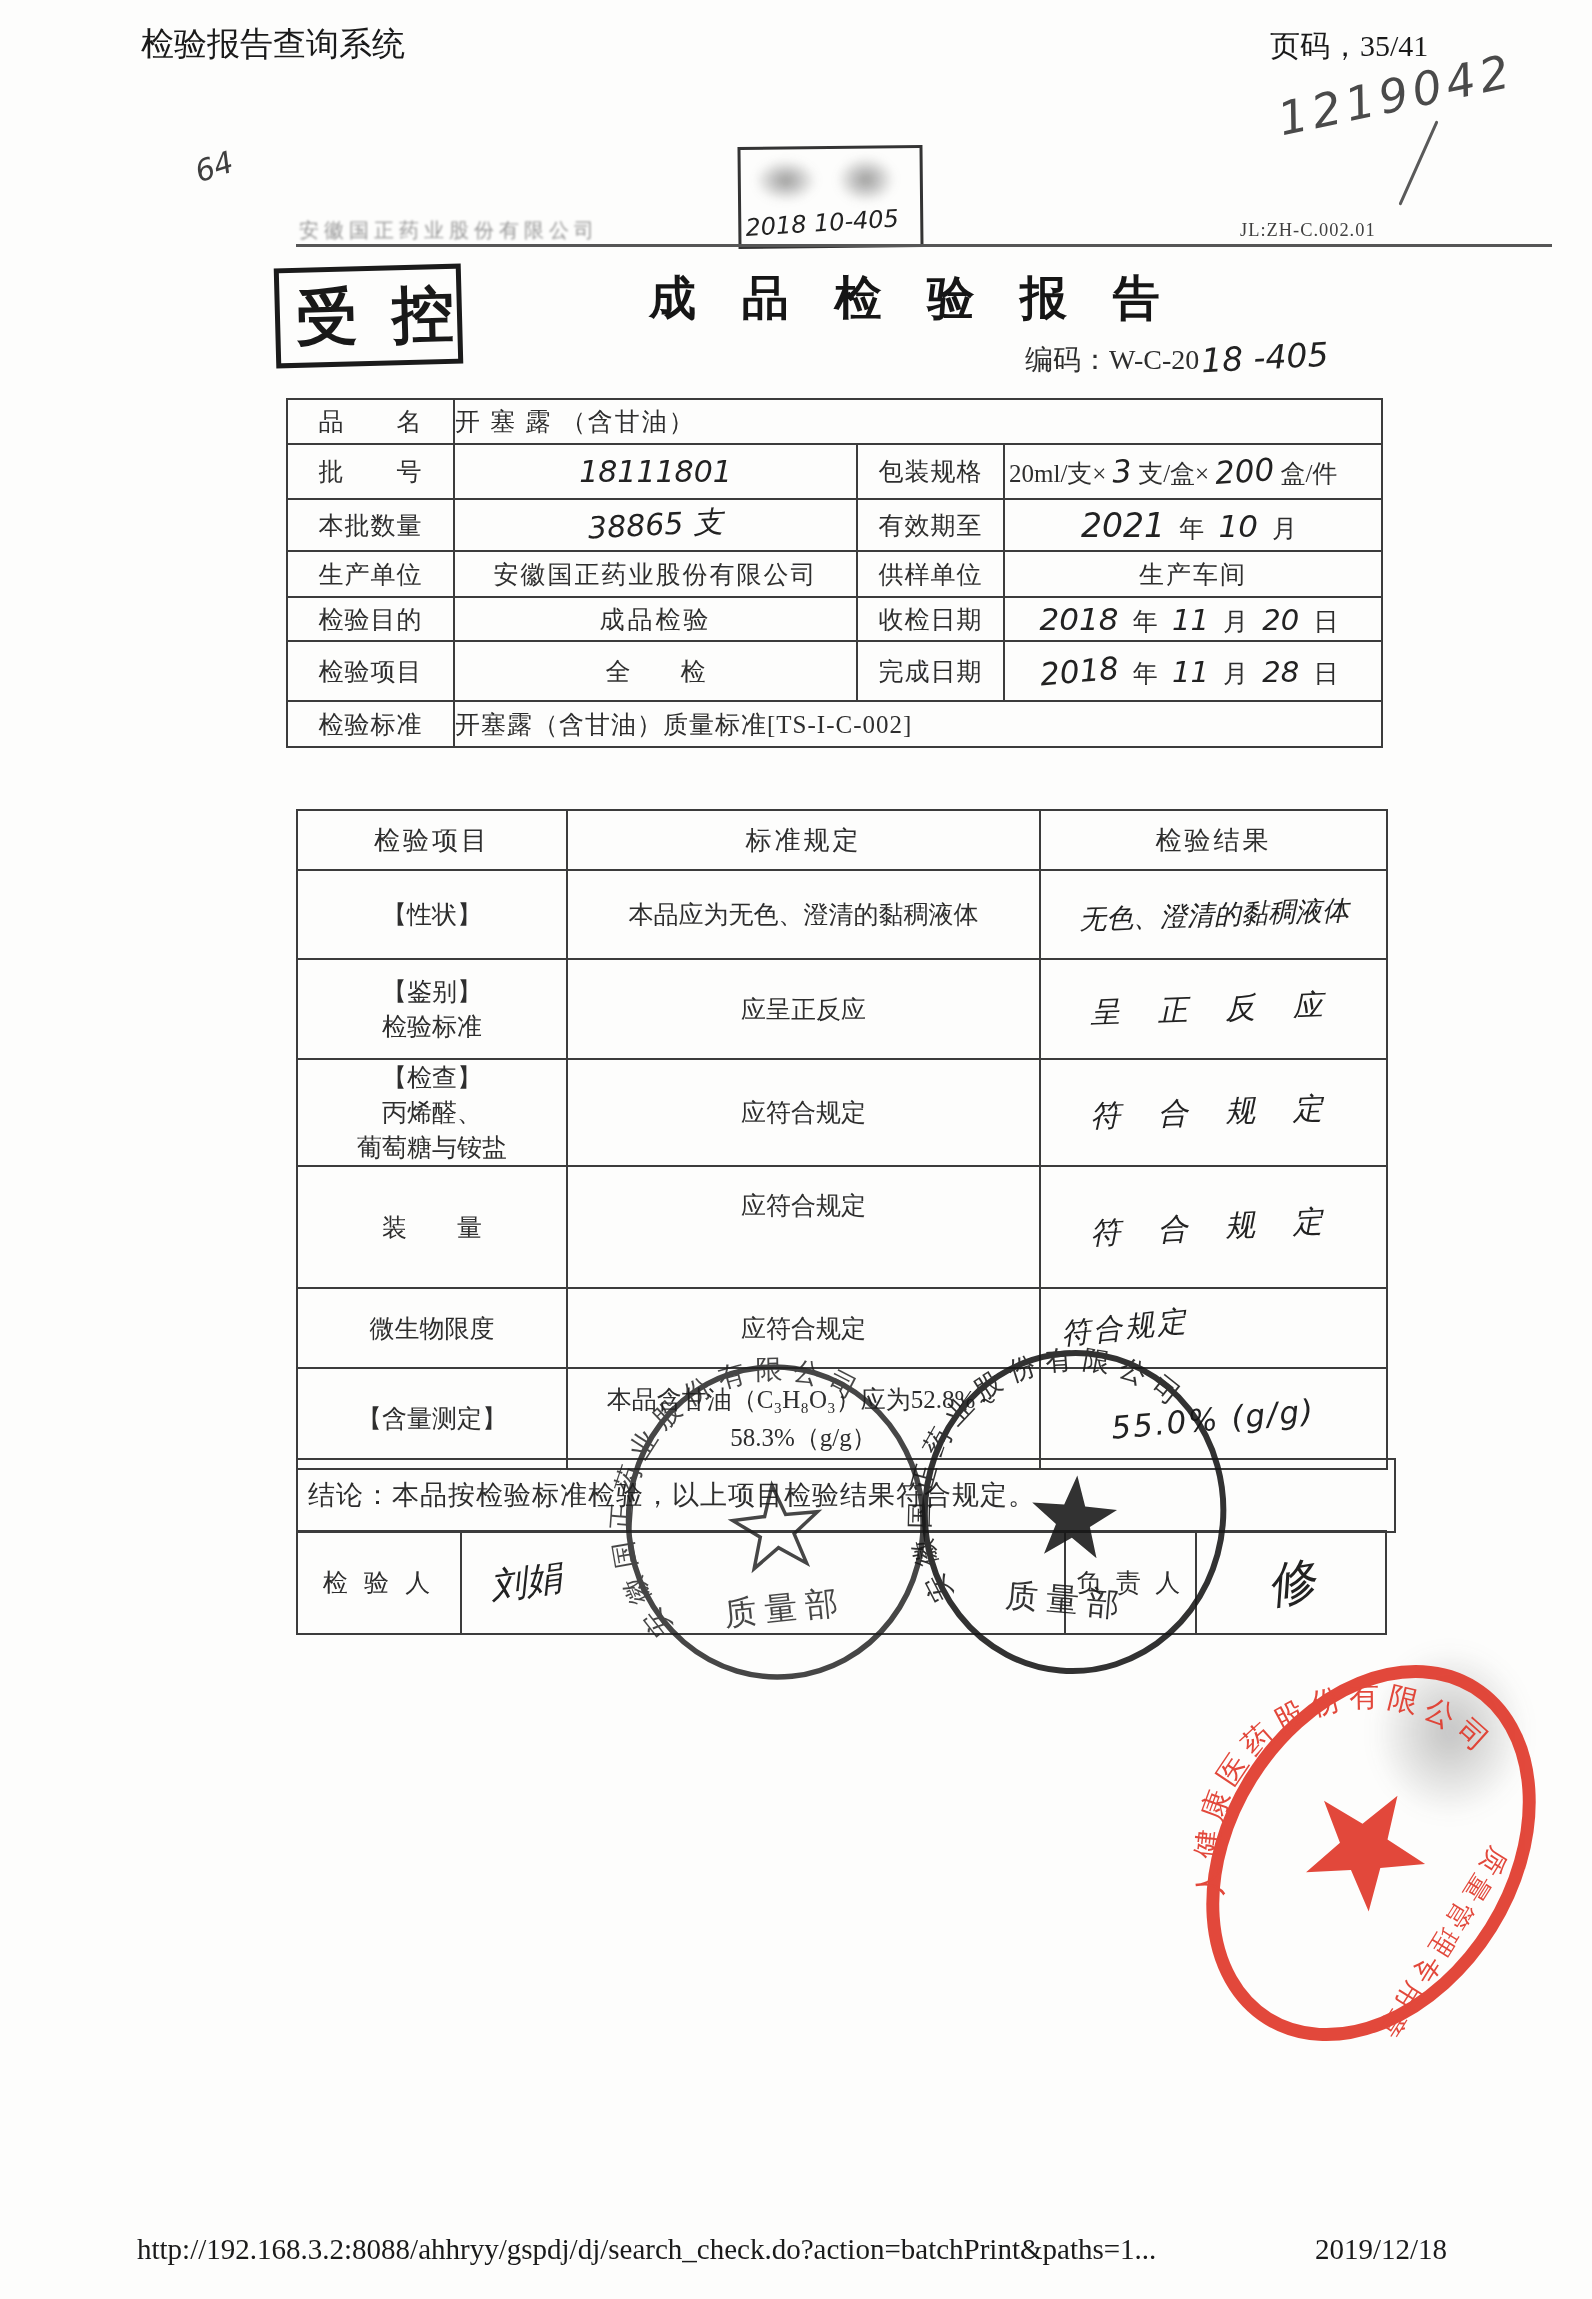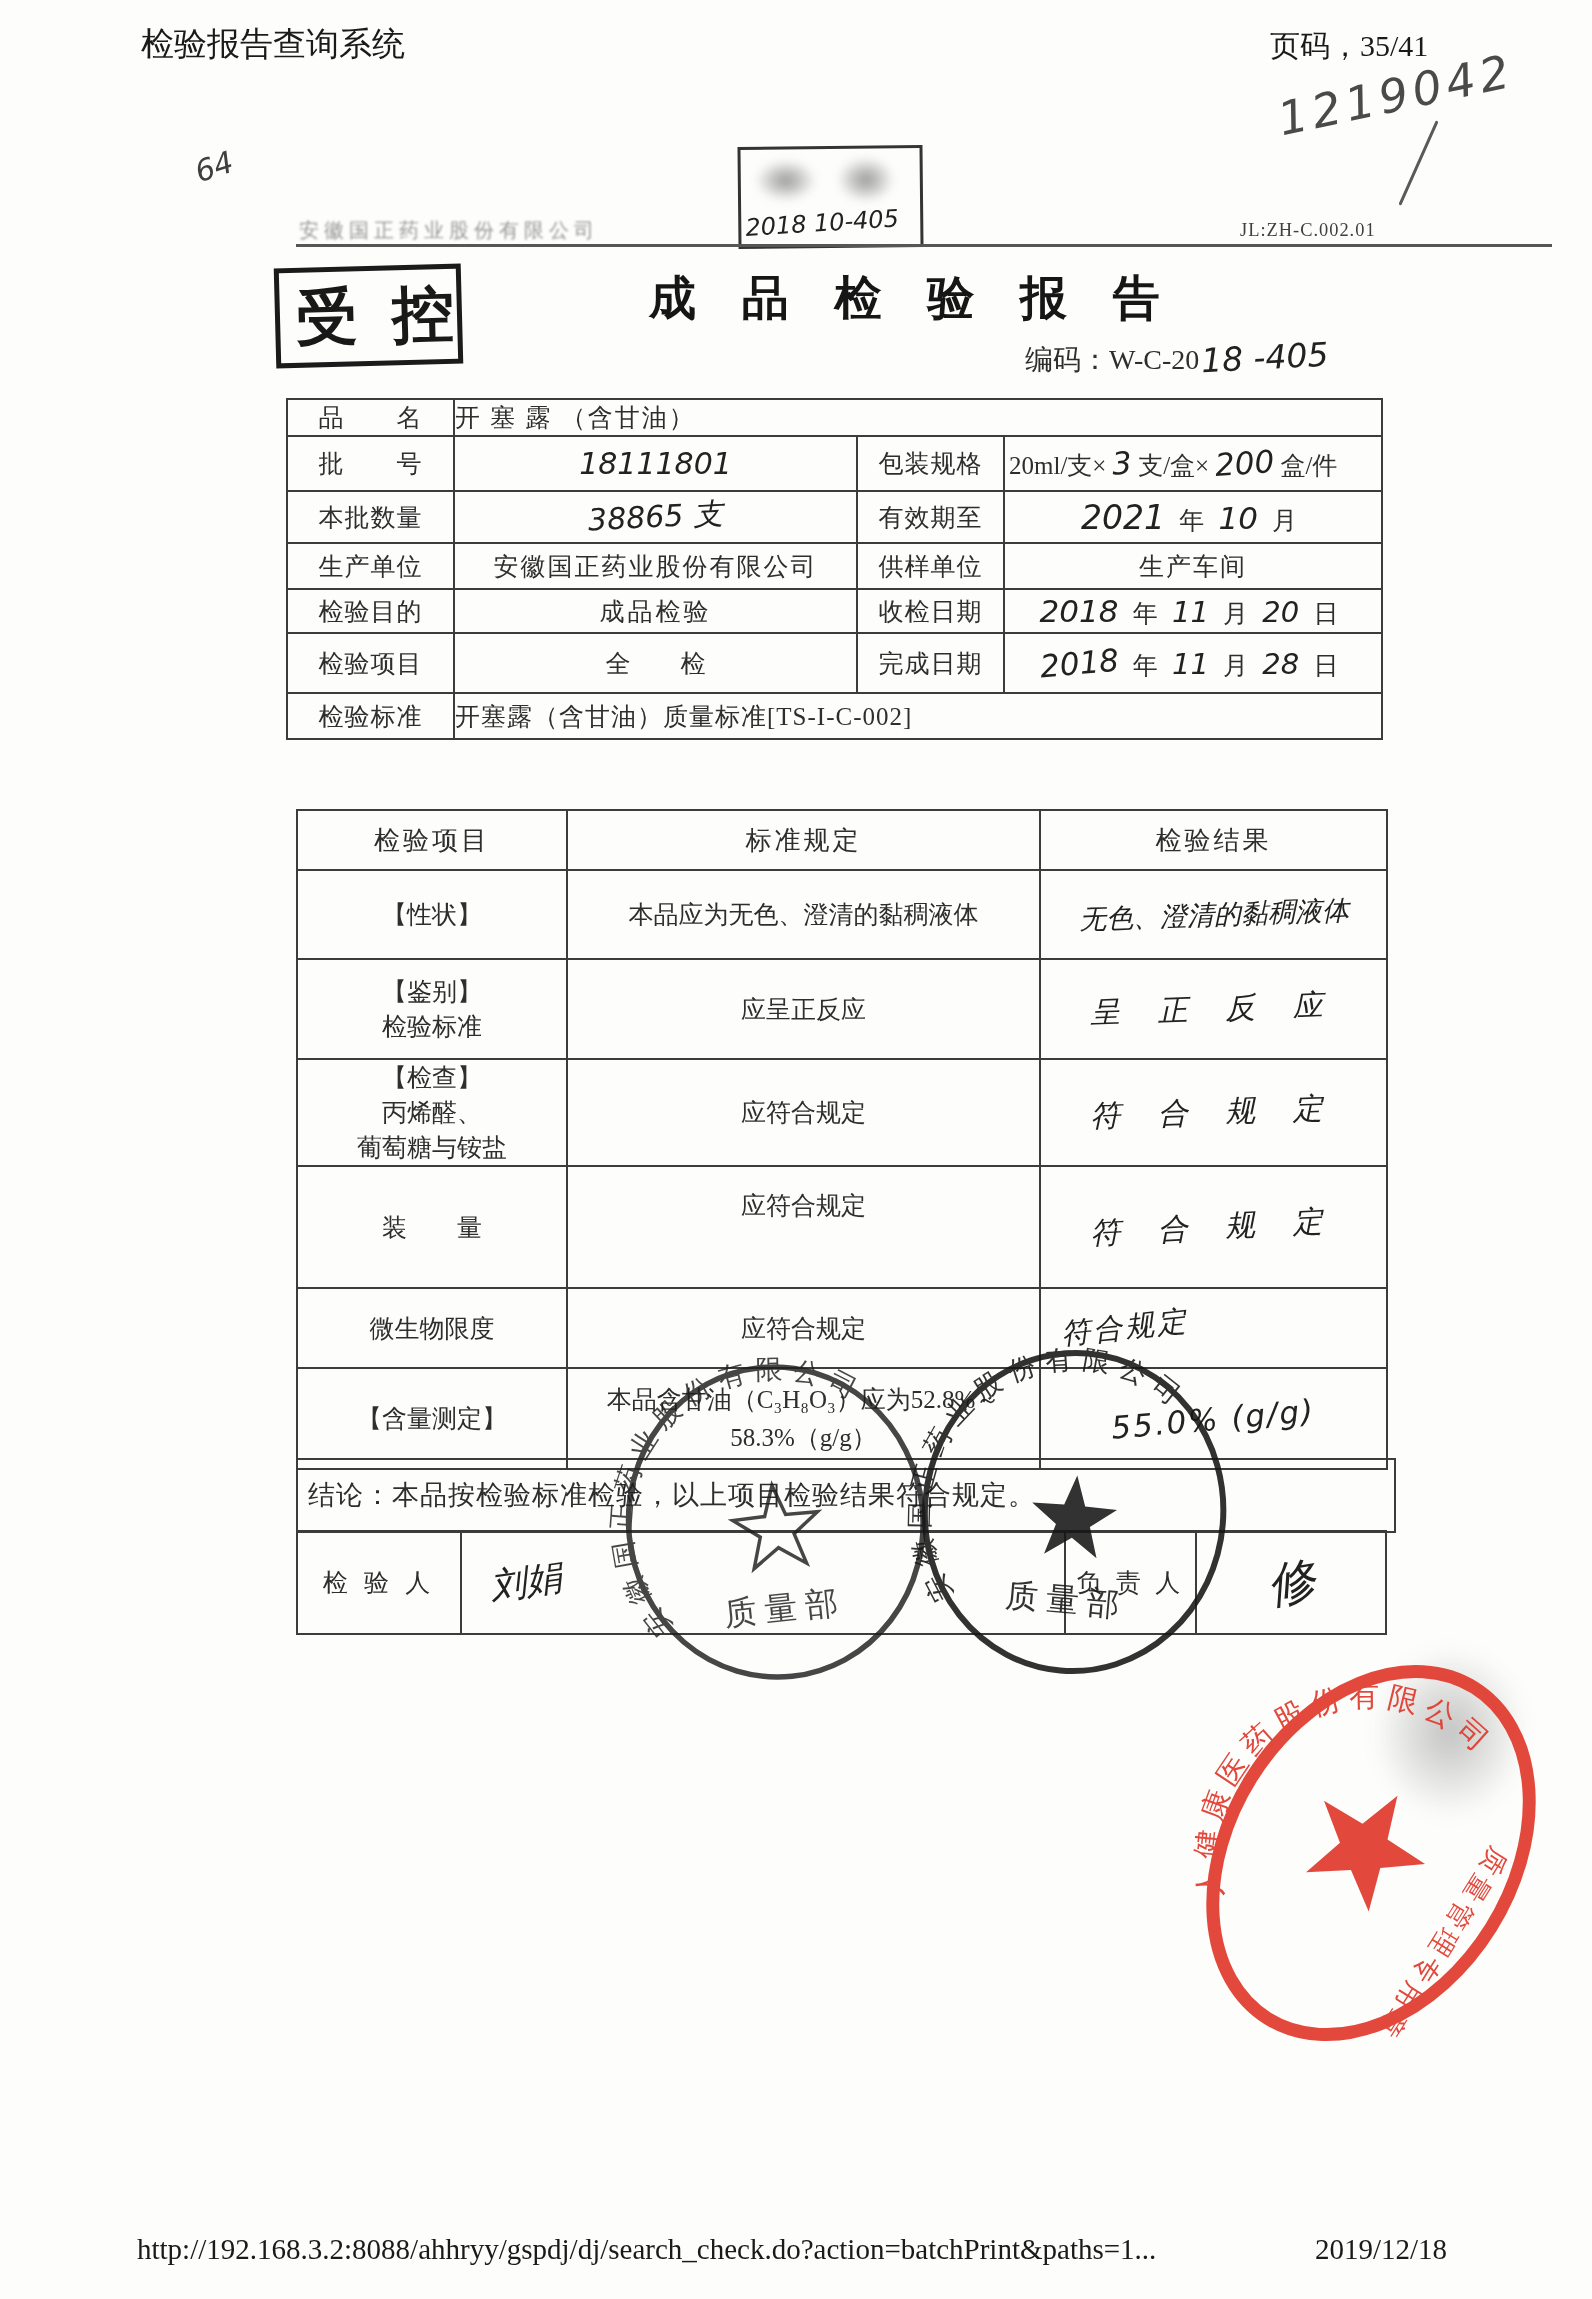--- a/index.html
+++ b/index.html
@@ -70,21 +70,21 @@
   </div>
 
   <table class="tbl" style="left:286px;top:398px;width:1095px;">
     <colgroup>
         <col style="width:167px">
         <col style="width:403px">
         <col style="width:147px">
         <col style="width:378px">
       </colgroup>
     <tbody>
-        <tr style="height:37px">
+        <tr style="height:45px">
       <td class="lbl">品　　名</td>
       <td class="val-left" colspan="3">开 塞 露 （含甘油）</td>
     </tr>
     <tr style="height:55px">
       <td class="lbl">批　　号</td>
       <td class="val"><span class="hw hw-val">18111801</span></td>
       <td class="lbl">包装规格</td>
       <td class="val nowrap" style="text-align:left;padding-left:4px;">
         <span>20ml/支×</span><span class="hw hw-big">3</span><span>支/盒×</span><span class="hw hw-big">200</span><span>盒/件</span>
       </td>

